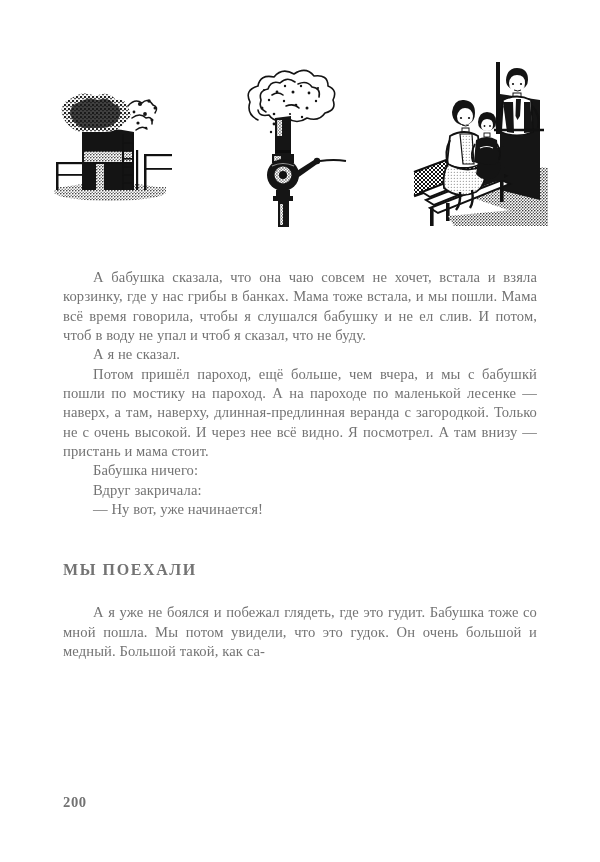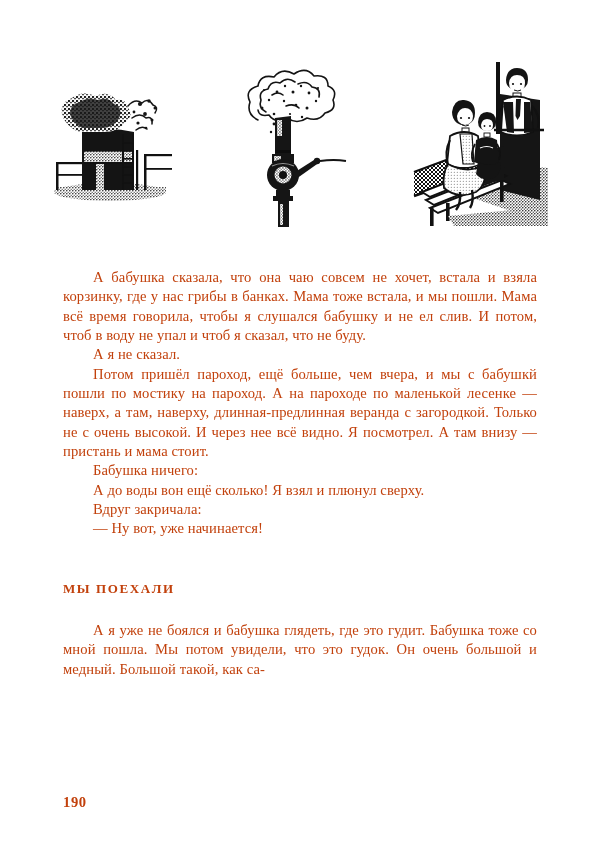--- a/index.html
+++ b/index.html
@@ -8,21 +8,21 @@
     padding: 0;
     background: #ffffff;
   }
   .page {
     position: relative;
     width: 600px;
     height: 862px;
     background: #ffffff;
     overflow: hidden;
     font-family: "Liberation Serif", "DejaVu Serif", serif;
-    color: #c2410c;
+    color: #737373;
   }
 
   
   .illustrations {
     position: absolute;
     left: 0;
     top: 0;
     width: 600px;
     height: 250px;
   }
@@ -44,21 +44,21 @@
     line-height: 19.35px;
     text-align: justify;
     text-indent: 30px;
     text-justify: inter-word;
     hyphens: manual;
     letter-spacing: 0.1px;
   }
 
   h2.section-heading {
     margin: 0;
-    font-size: 13px;
+    font-size: 16px;
     font-weight: bold;
     letter-spacing: 1.6px;
     text-transform: uppercase;
     text-align: left;
   }
   .gap-before-heading { height: 42px; }
   .gap-after-heading  { height: 24px; }
 
   .folio {
     position: absolute;
@@ -315,26 +315,25 @@
       </svg>
     </div>
   </div>
 
   <div class="body-text">
 
     <p class="para">А бабушка сказала, что она чаю совсем не хочет, встала и взяла корзинку, где у нас грибы в банках. Мама тоже встала, и мы пошли. Мама всё время говорила, чтобы я слушался бабушку и не ел слив. И потом, чтоб в воду не упал и чтоб я сказал, что не буду.</p>
     <p class="para">А я не сказал.</p>
     <p class="para">Потом пришёл пароход, ещё больше, чем вчера, и мы с бабушкй пошли по мостику на пароход. А на пароходе по маленькой лесенке — наверх, а там, наверху, длинная-предлинная веранда с загородкой. Только не с очень высокой. И через нее всё видно. Я посмотрел. А там внизу — пристань и мама стоит.</p>
     <p class="para">Бабушка ничего:</p>
-    <p class="para">А до воды вон ещё сколько! Я взял и плюнул сверху.</p>
     <p class="para">Вдруг закричала:</p>
     <p class="para">— Ну вот, уже начинается!</p>
 
     <div class="gap-before-heading"></div>
     <h2 class="section-heading">МЫ ПОЕХАЛИ</h2>
     <div class="gap-after-heading"></div>
 
-    <p class="para">А я уже не боялся и бабушка глядеть, где это гудит. Бабушка тоже со мной пошла. Мы потом увидели, что это гудок. Он очень большой и медный. Большой такой, как са-</p>
+    <p class="para">А я уже не боялся и побежал глядеть, где это гудит. Бабушка тоже со мной пошла. Мы потом увидели, что это гудок. Он очень большой и медный. Большой такой, как са-</p>
   </div>
 
-  <div class="folio">190</div>
+  <div class="folio">200</div>
 
 </div>
 
 </body></html>

